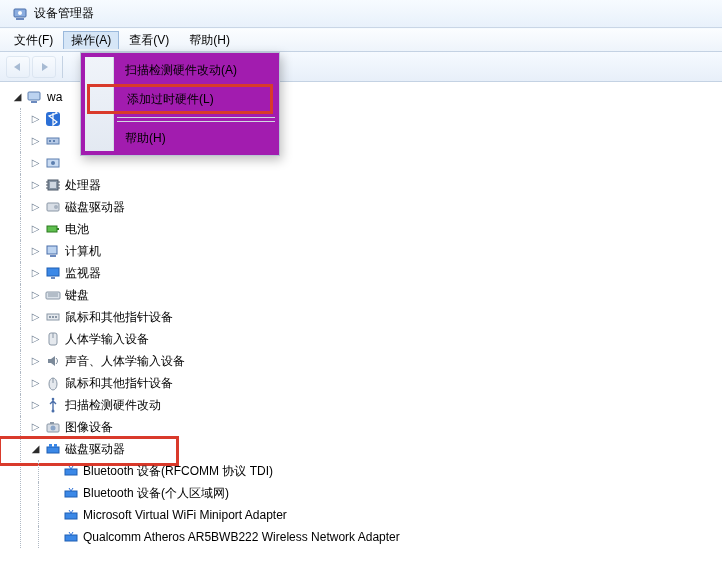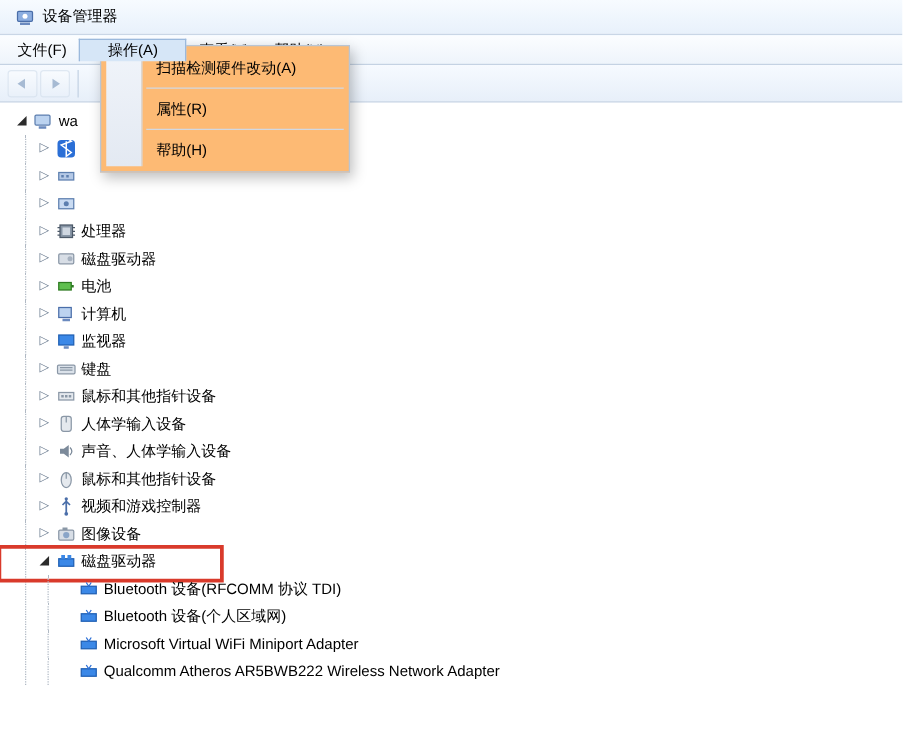--- a/index.html
+++ b/index.html
@@ -62,23 +62,23 @@
     border-radius: 3px;
     display: flex; align-items: center; justify-content: center;
     background: linear-gradient(#fdfeff, #eaf1fa);
   }
   .tb-btn.disabled { opacity: .55; }
   .tb-sep { width: 1px; height: 22px; background: #c4d2e3; margin: 0 4px; }
 
   
   .dropdown {
     position: absolute;
-    left: 80px; top: 36px;
+    left: 80px; top: 52px;
     width: 200px;
-    background: #fdba74;
+    background: #a21caf;
     border: 1px solid #b9c5d4;
     box-shadow: 2px 4px 10px rgba(0,0,0,.25);
     z-index: 15;
     padding: 4px 2px;
   }
   .dropdown::before {
     content: "";
     position: absolute;
     left: 4px; top: 4px; bottom: 4px;
     width: 28px;
@@ -103,21 +103,21 @@
   .dd-sep {
     position: relative;
     height: 1px;
     background: #d2d8e1;
     margin: 3px 2px 3px 34px;
   }
 
   
   .menu-highlight {
     border: 3px solid #d93a2b;
-    padding: 0 22px !important;
+    padding: 0 7px !important;
     margin-top: -1px;
   }
 
   
   .tree-wrap {
     padding: 4px 8px 0 12px;
     height: calc(586px - 28px - 24px - 30px);
     overflow: hidden;
   }
   .tree ul { list-style: none; margin: 0; padding: 0 0 0 18px; }
@@ -203,24 +203,24 @@
         <path d="M5 2 L11 6 L5 10 Z" fill="#6d8cb3"></path>
       </svg>
   </div>
   <div class="tb-sep"></div>
 </div>
 
 <div class="dropdown">
   <div class="dd-item">
     <span>扫描检测硬件改动(A)</span>
   </div>
+  <div class="dd-item highlight">
+    <span>添加过时硬件(L)</span>
+  </div>
   <div class="dd-sep"></div>
-  <div class="dd-item">
-    <span>属性(R)</span>
-  </div>
   <div class="dd-sep"></div>
   <div class="dd-item">
     <span>帮助(H)</span>
   </div>
 </div>
 
 <div class="tree-wrap">
   <div class="tree">
     <ul>
       <li>
@@ -413,21 +413,21 @@
           <li>
             <div class="node">
               <span class="expander">▷</span>
               <span class="icon">
                 <svg viewBox="0 0 16 16">
                     <path d="M8 2v12M8 4l-3 3M8 4l3 3" fill="none" stroke="#4a6ea9" stroke-width="1.4"></path>
                     <circle cx="8" cy="14" r="1.5" fill="#4a6ea9"></circle>
                     <circle cx="8" cy="2" r="1.3" fill="#4a6ea9"></circle>
                   </svg>
               </span>
-              <span class="label">视频和游戏控制器</span>
+              <span class="label">扫描检测硬件改动</span>
             </div>
           </li>
 
           <li>
             <div class="node">
               <span class="expander">▷</span>
               <span class="icon">
                 <svg viewBox="0 0 16 16">
                     <rect x="2" y="5" width="12" height="8" rx="1" fill="#d8dee6" stroke="#8a97a6"></rect>
                     <circle cx="8" cy="9" r="2.5" fill="#8aa5c8"></circle>

